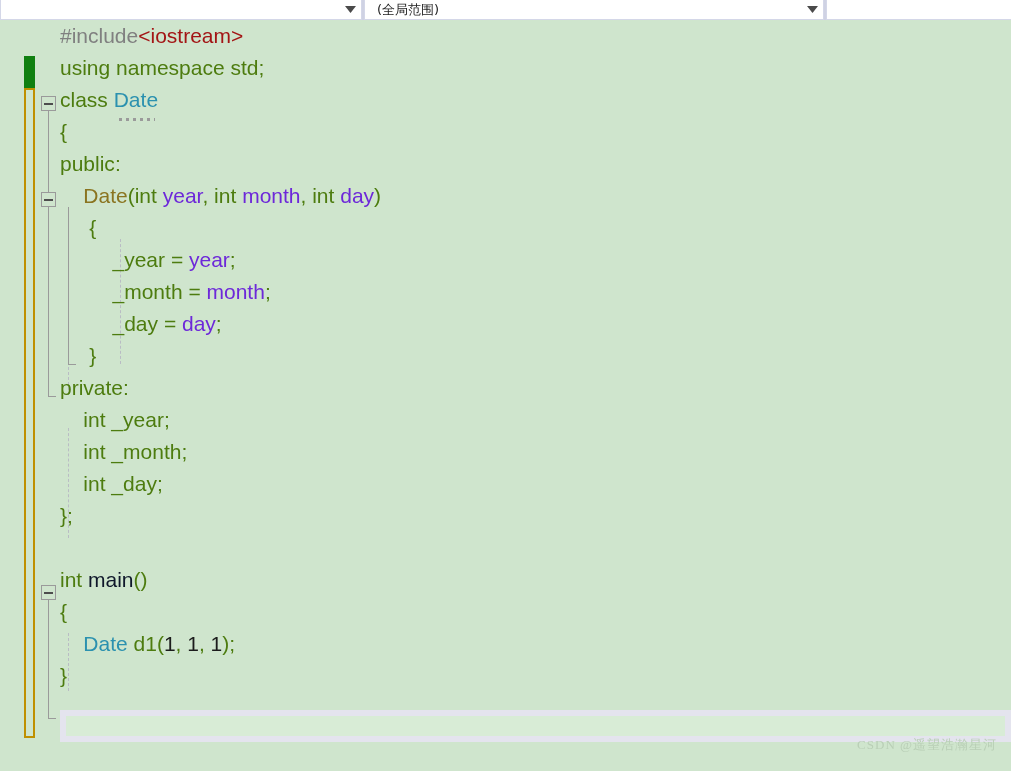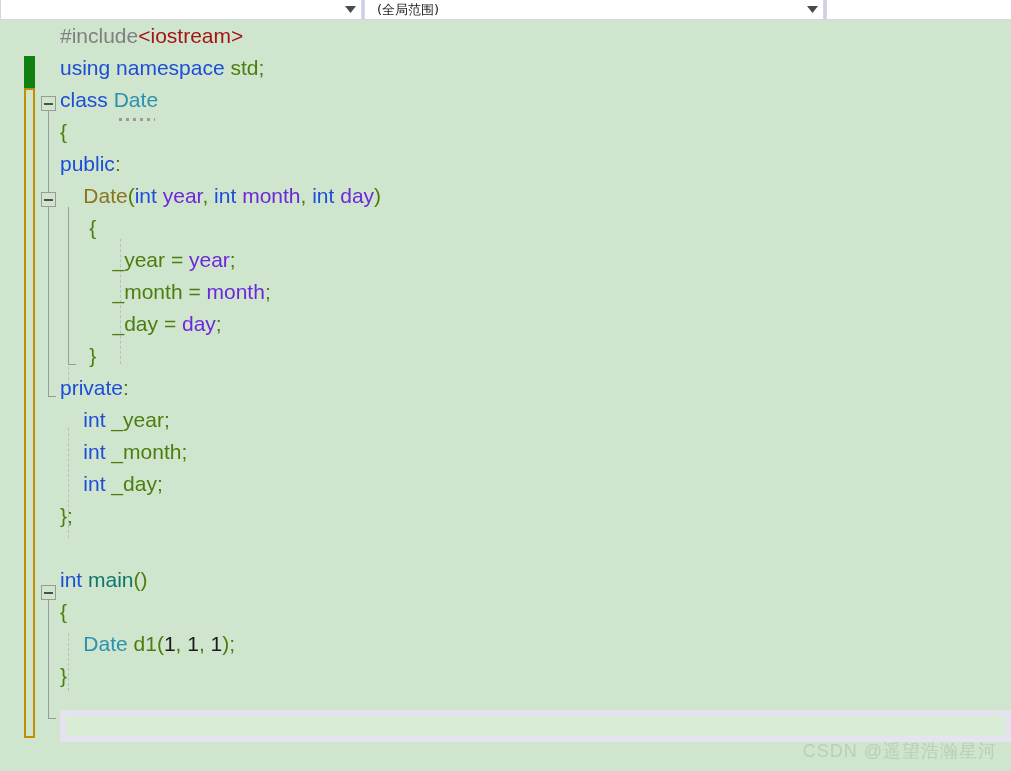--- a/index.html
+++ b/index.html
@@ -108,24 +108,24 @@
     position: relative;
     height: 32px;
     padding-left: 60px;
     box-sizing: border-box;
   }
   .ln .txt { position: relative; z-index: 3; }
 
   
   .t-pre    { color: #808080; }          
   .t-str    { color: #a31515; }          
-  .t-kw     { color: #1d4ed8; }          
+  .t-kw     { color: #4d7c0f; }          
   .t-type   { color: #2b91af; }          
   .t-ctor   { color: #8a7420; }          
-  .t-fn     { color: #0f766e; }          
+  .t-fn     { color: #0f172a; }          
   .t-plain  { color: #4d7c0f; }          
   .t-param  { color: #6d28d9; }          
   .t-num    { color: #1c1c1c; }
 
   
   .hint {
     position: relative;
     display: inline-block;
   }
   .hint::after {
@@ -190,23 +190,23 @@
     background: #d8ecd6;
     border: 6px solid #e4e4ee;
     box-sizing: border-box;
     z-index: 0;
   }
 
   
   .watermark {
     position: absolute;
     right: 14px;
-    bottom: 8px;
-    font-family: Liberation Sans, sans-serif;
-    font-size: 18px;
+    bottom: 17px;
+    font-family: Liberation Serif, serif;
+    font-size: 13px;
     color: #b9cfb6;
     letter-spacing: 1px;
     z-index: 6;
     white-space: nowrap;
   }
 </style>
 </head>
 <body>
 
 <div id="app">

